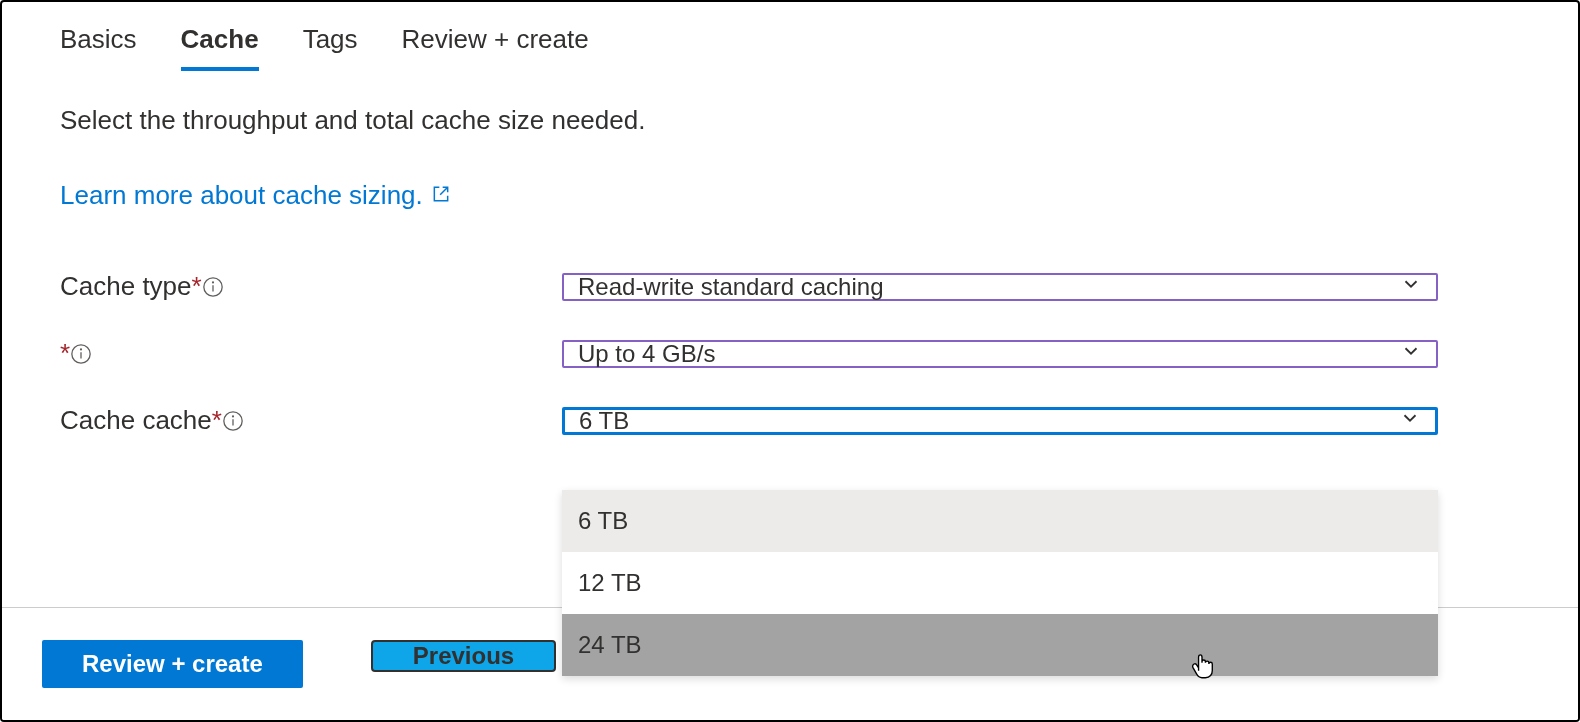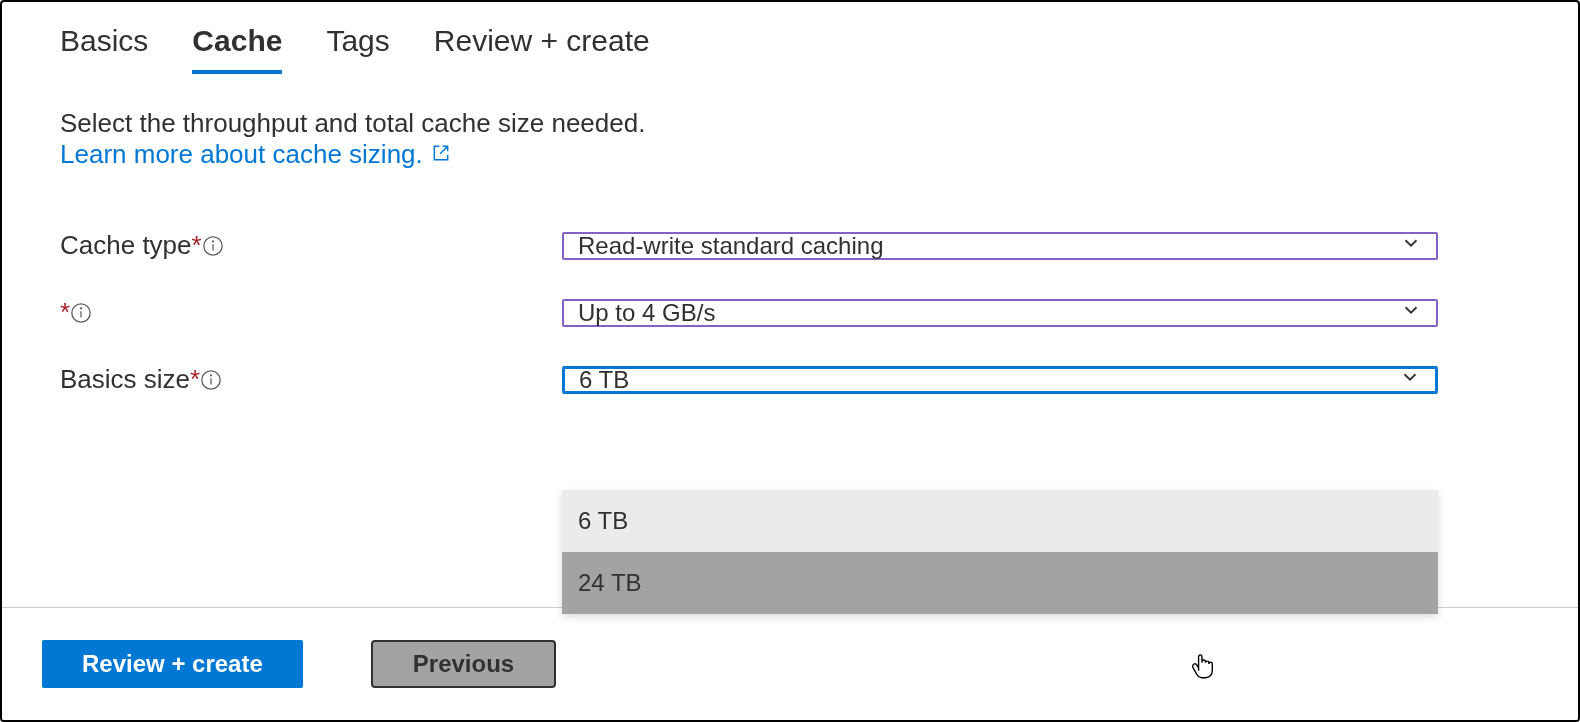--- a/index.html
+++ b/index.html
@@ -19,21 +19,21 @@
       height: 100%;
       position: relative;
       overflow: hidden;
     }
     .tabs {
       display: flex;
       gap: 44px;
       padding: 22px 58px 0 58px;
     }
     .tab {
-      font-size: 30px;
+      font-size: 26px;
       color: #323130;
       padding-bottom: 14px;
       cursor: pointer;
       position: relative;
       text-align: right;
     }
     .tab.active {
       font-weight: 600;
     }
     .tab.active::after {
@@ -44,20 +44,21 @@
       bottom: -2px;
       height: 4px;
       background: #0078d4;
     }
     .content {
       padding: 36px 58px 0 58px;
     }
     .desc {
       font-size: 26px;
       color: #323130;
+      margin-bottom: 44px;
     }
     .link {
       font-size: 26px;
       color: #0078d4;
       text-decoration: none;
       display: inline-flex;
       align-items: center;
       gap: 8px;
       margin-bottom: 60px;
       cursor: pointer;
@@ -162,25 +163,25 @@
       color: #fff;
       border: none;
       padding: 0 40px;
       height: 48px;
       font-size: 24px;
       font-weight: 600;
       cursor: pointer;
       border-radius: 2px;
     }
     .btn-secondary {
-      background: #a3a3a3;
+      background: #0ea5e9;
       color: #323130;
       border: 2px solid #323130;
       padding: 0 40px;
-      height: 48px;
+      height: 32px;
       font-size: 24px;
       font-weight: 600;
       cursor: pointer;
       border-radius: 4px;
     }
     .cursor-hand {
       position: absolute;
       left: 1186px;
       top: 646px;
       z-index: 200;
@@ -253,21 +254,21 @@
         <span class="chev-icon">
           <svg viewBox="0 0 24 24">
               <polyline points="6 9 12 15 18 9"></polyline>
             </svg>
         </span>
       </div>
     </div>
 
     <div class="form-row">
       <div class="form-label">
-        <span>Basics size</span>
+        <span>Cache cache</span>
         <span class="req">*</span>
         <span class="info-icon">
           <svg viewBox="0 0 24 24">
               <circle cx="12" cy="12" r="10"></circle>
               <line x1="12" y1="10" x2="12" y2="17"></line>
               <circle cx="12" cy="7" r="0.5" fill="#605e5c"></circle>
             </svg>
         </span>
       </div>
       <div class="select focused">
@@ -281,20 +282,21 @@
     </div>
   </div>
 
   <div class="footer">
     <button class="btn-primary">Review + create</button>
     <button class="btn-secondary">Previous</button>
   </div>
 
   <div class="dropdown">
     <div class="dropdown-item selected">6 TB</div>
+    <div class="dropdown-item">12 TB</div>
     <div class="dropdown-item hovered">24 TB</div>
   </div>
 
   <div class="cursor-hand">
     <svg viewBox="0 0 24 28">
       <path d="M9 20 L9 8 C9 6.5 10 6 10.5 6 C11.5 6 12 7 12 8 L12 13 L12 12 C12 11 13 10.5 13.5 10.5 C14.5 10.5 15 11.5 15 12 L15 13 C15 12 16 11.5 16.5 11.5 C17.5 11.5 18 12.5 18 13 L18 14 C18 13 19 12.5 19.5 12.5 C20.5 12.5 21 13.5 21 14 L21 20 C21 23 19 26 15 26 L12 26 C10 26 8.5 25 7.5 23 L4 17 C3.5 16 4 14.5 5 14 C6 13.5 7 14 7.5 15 L9 17.5 Z"></path>
     </svg>
   </div>
 </div>
 

